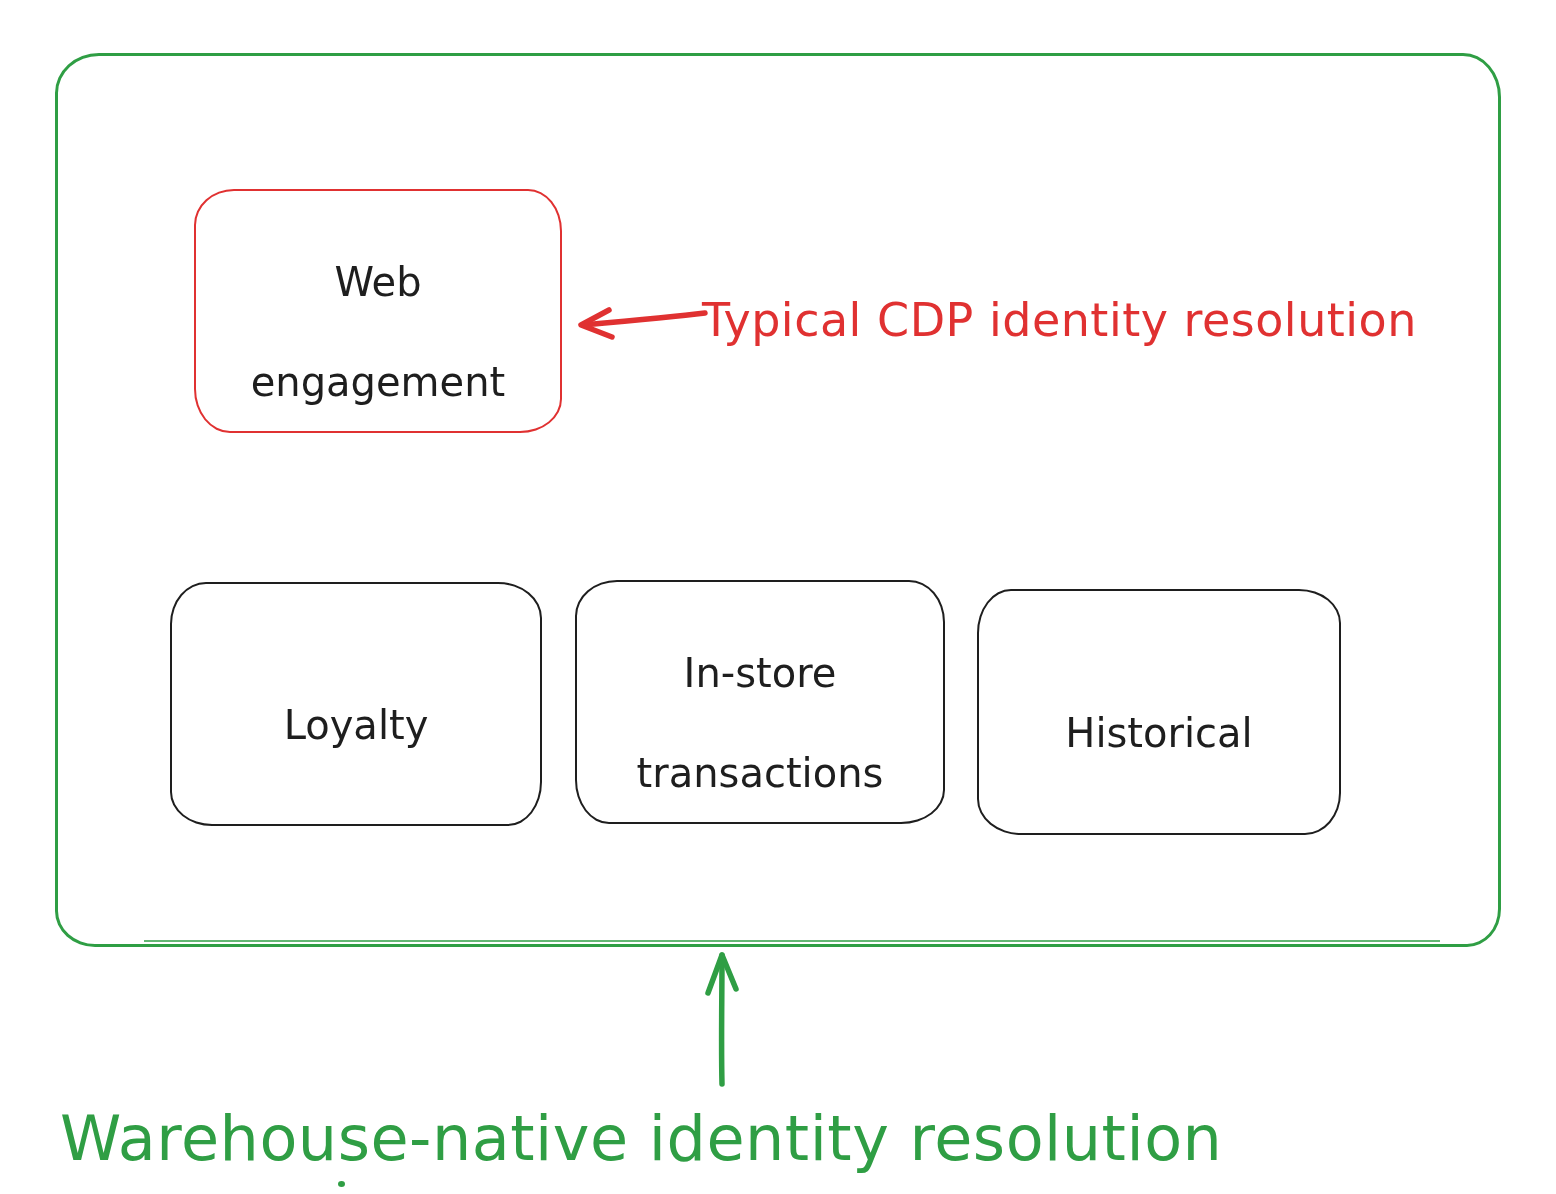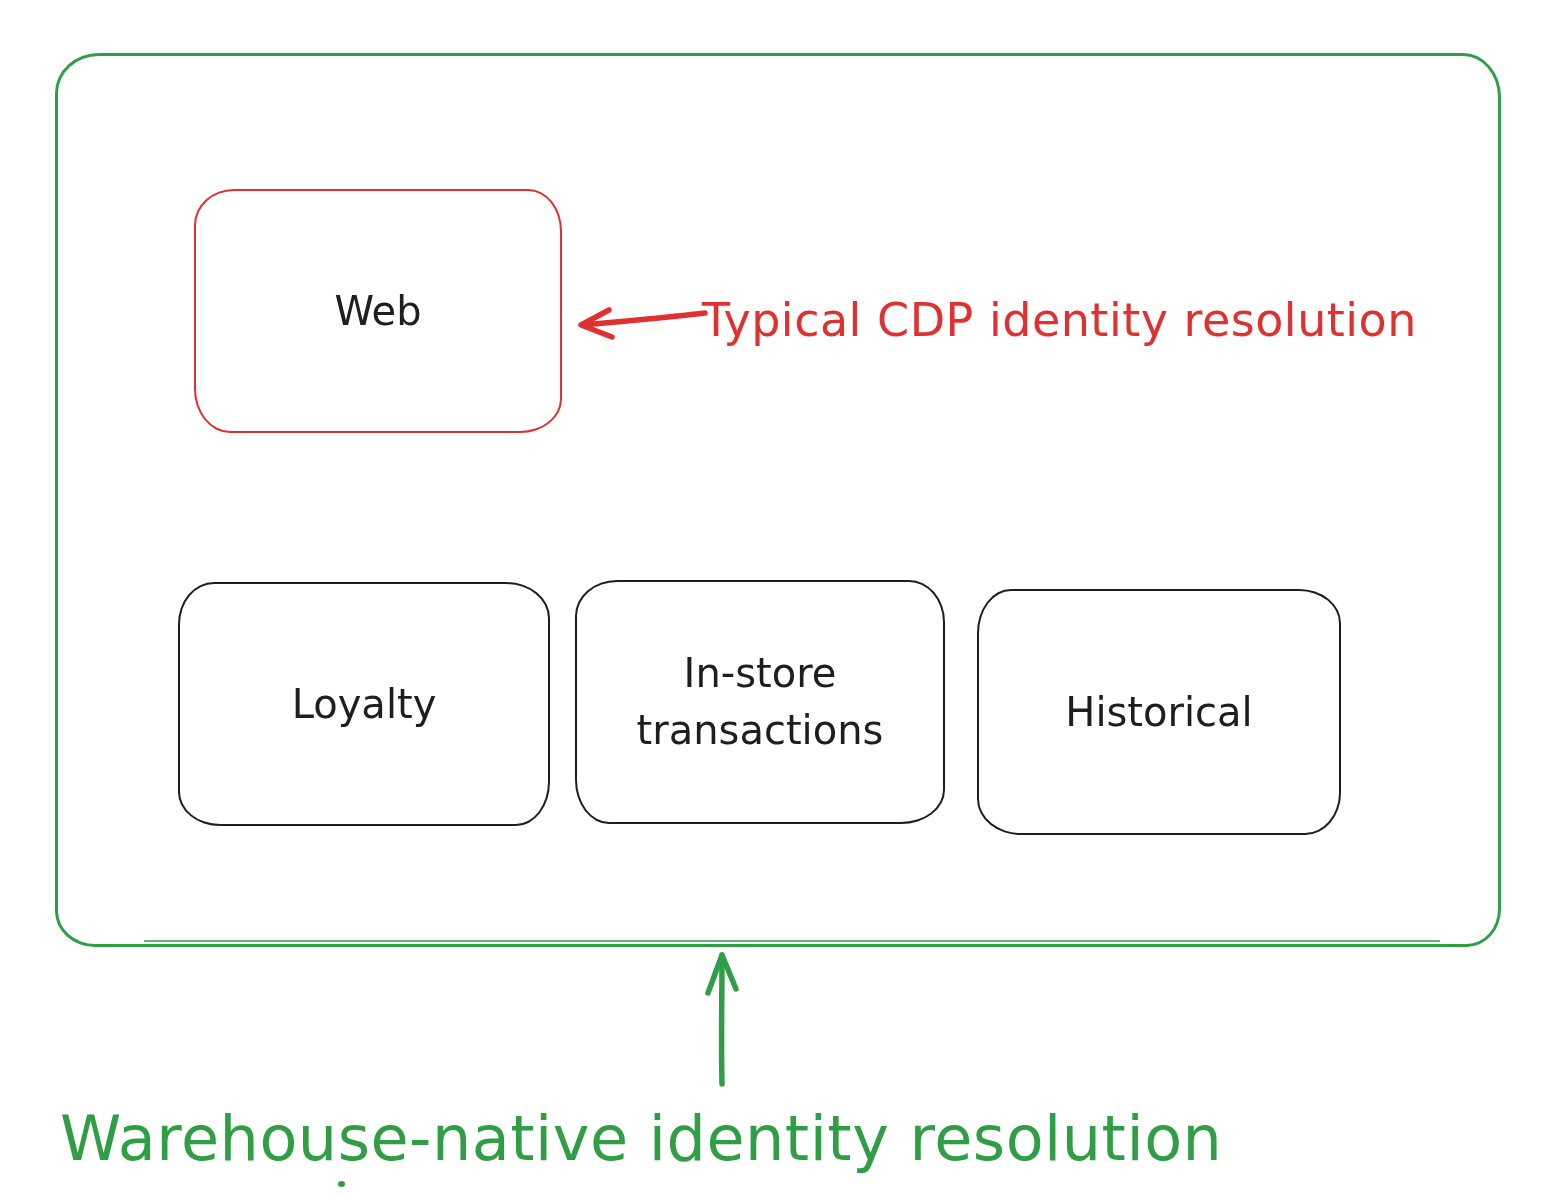--- a/index.html
+++ b/index.html
@@ -44,26 +44,26 @@
     display: flex;
     align-items: center;
     justify-content: center;
     text-align: center;
     border: 2.5px solid var(--ink);
     background: transparent;
     color: var(--ink);
     font-size: 40px;
     line-height: 1.42;
   }
-  .node .node-label .line { display: block; }
+  .node .node-label .line { display: block; margin-top: 43px; }
   .node-red { border-color: var(--red); }
 
   #node-web        { left: 194px; top: 189px; width: 364px; height: 240px;
                      border-radius: 40px 34px 42px 36px / 36px 42px 34px 44px; }
-  #node-loyalty    { left: 178px; top: 582px; width: 368px; height: 240px;
+  #node-loyalty    { left: 170px; top: 582px; width: 368px; height: 240px;
                      border-radius: 36px 44px 34px 42px / 42px 36px 44px 34px; }
   #node-instore    { left: 575px; top: 580px; width: 366px; height: 240px;
                      border-radius: 42px 36px 44px 34px / 36px 42px 34px 44px; }
   #node-historical { left: 977px; top: 589px; width: 360px; height: 242px;
                      border-radius: 34px 42px 36px 44px / 44px 34px 42px 36px; justify-content: center; }
 
   
   .arrow {
     position: absolute;
     fill: none;
@@ -107,20 +107,21 @@
 </head>
 <body>
 
 <div class="canvas">
 
   <div class="outer-box"></div>
 
   <div class="node node-red" id="node-web">
     <div class="node-label">
       <span class="line">Web</span>
+      <span class="line">engagement</span>
     </div>
   </div>
 
   <div class="node" id="node-loyalty">
     <div class="node-label">
       <span class="line">Loyalty</span>
     </div>
   </div>
 
   <div class="node" id="node-instore">

